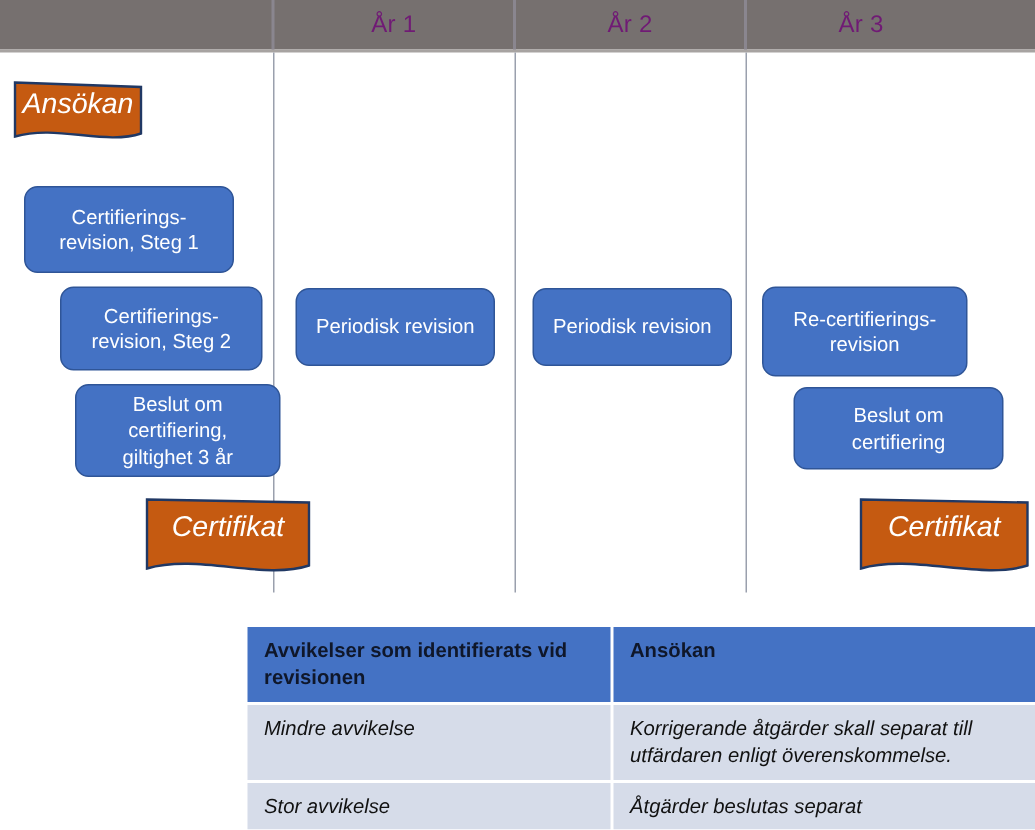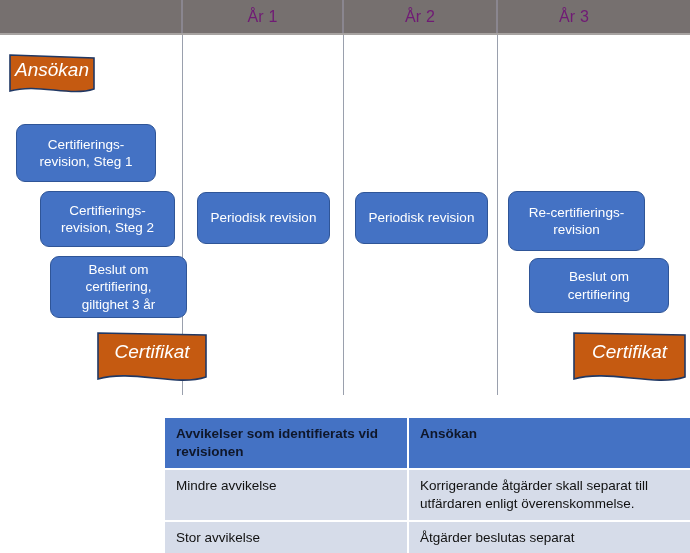--- a/index.html
+++ b/index.html
@@ -107,20 +107,21 @@
   }
   .tbl th {
     background: #4472C4;
     color: #0f172a;
     font-weight: bold;
     height: 48px;
   }
   .tbl td {
     background: #D6DCE9;
     color: #111111;
+    font-style: italic;
   }
   .col-a { width: 242px; }
   .col-b { width: 281px; }
 </style>
 </head>
 <body>
 
 <div id="root">
 
   <div class="header-band"></div>

